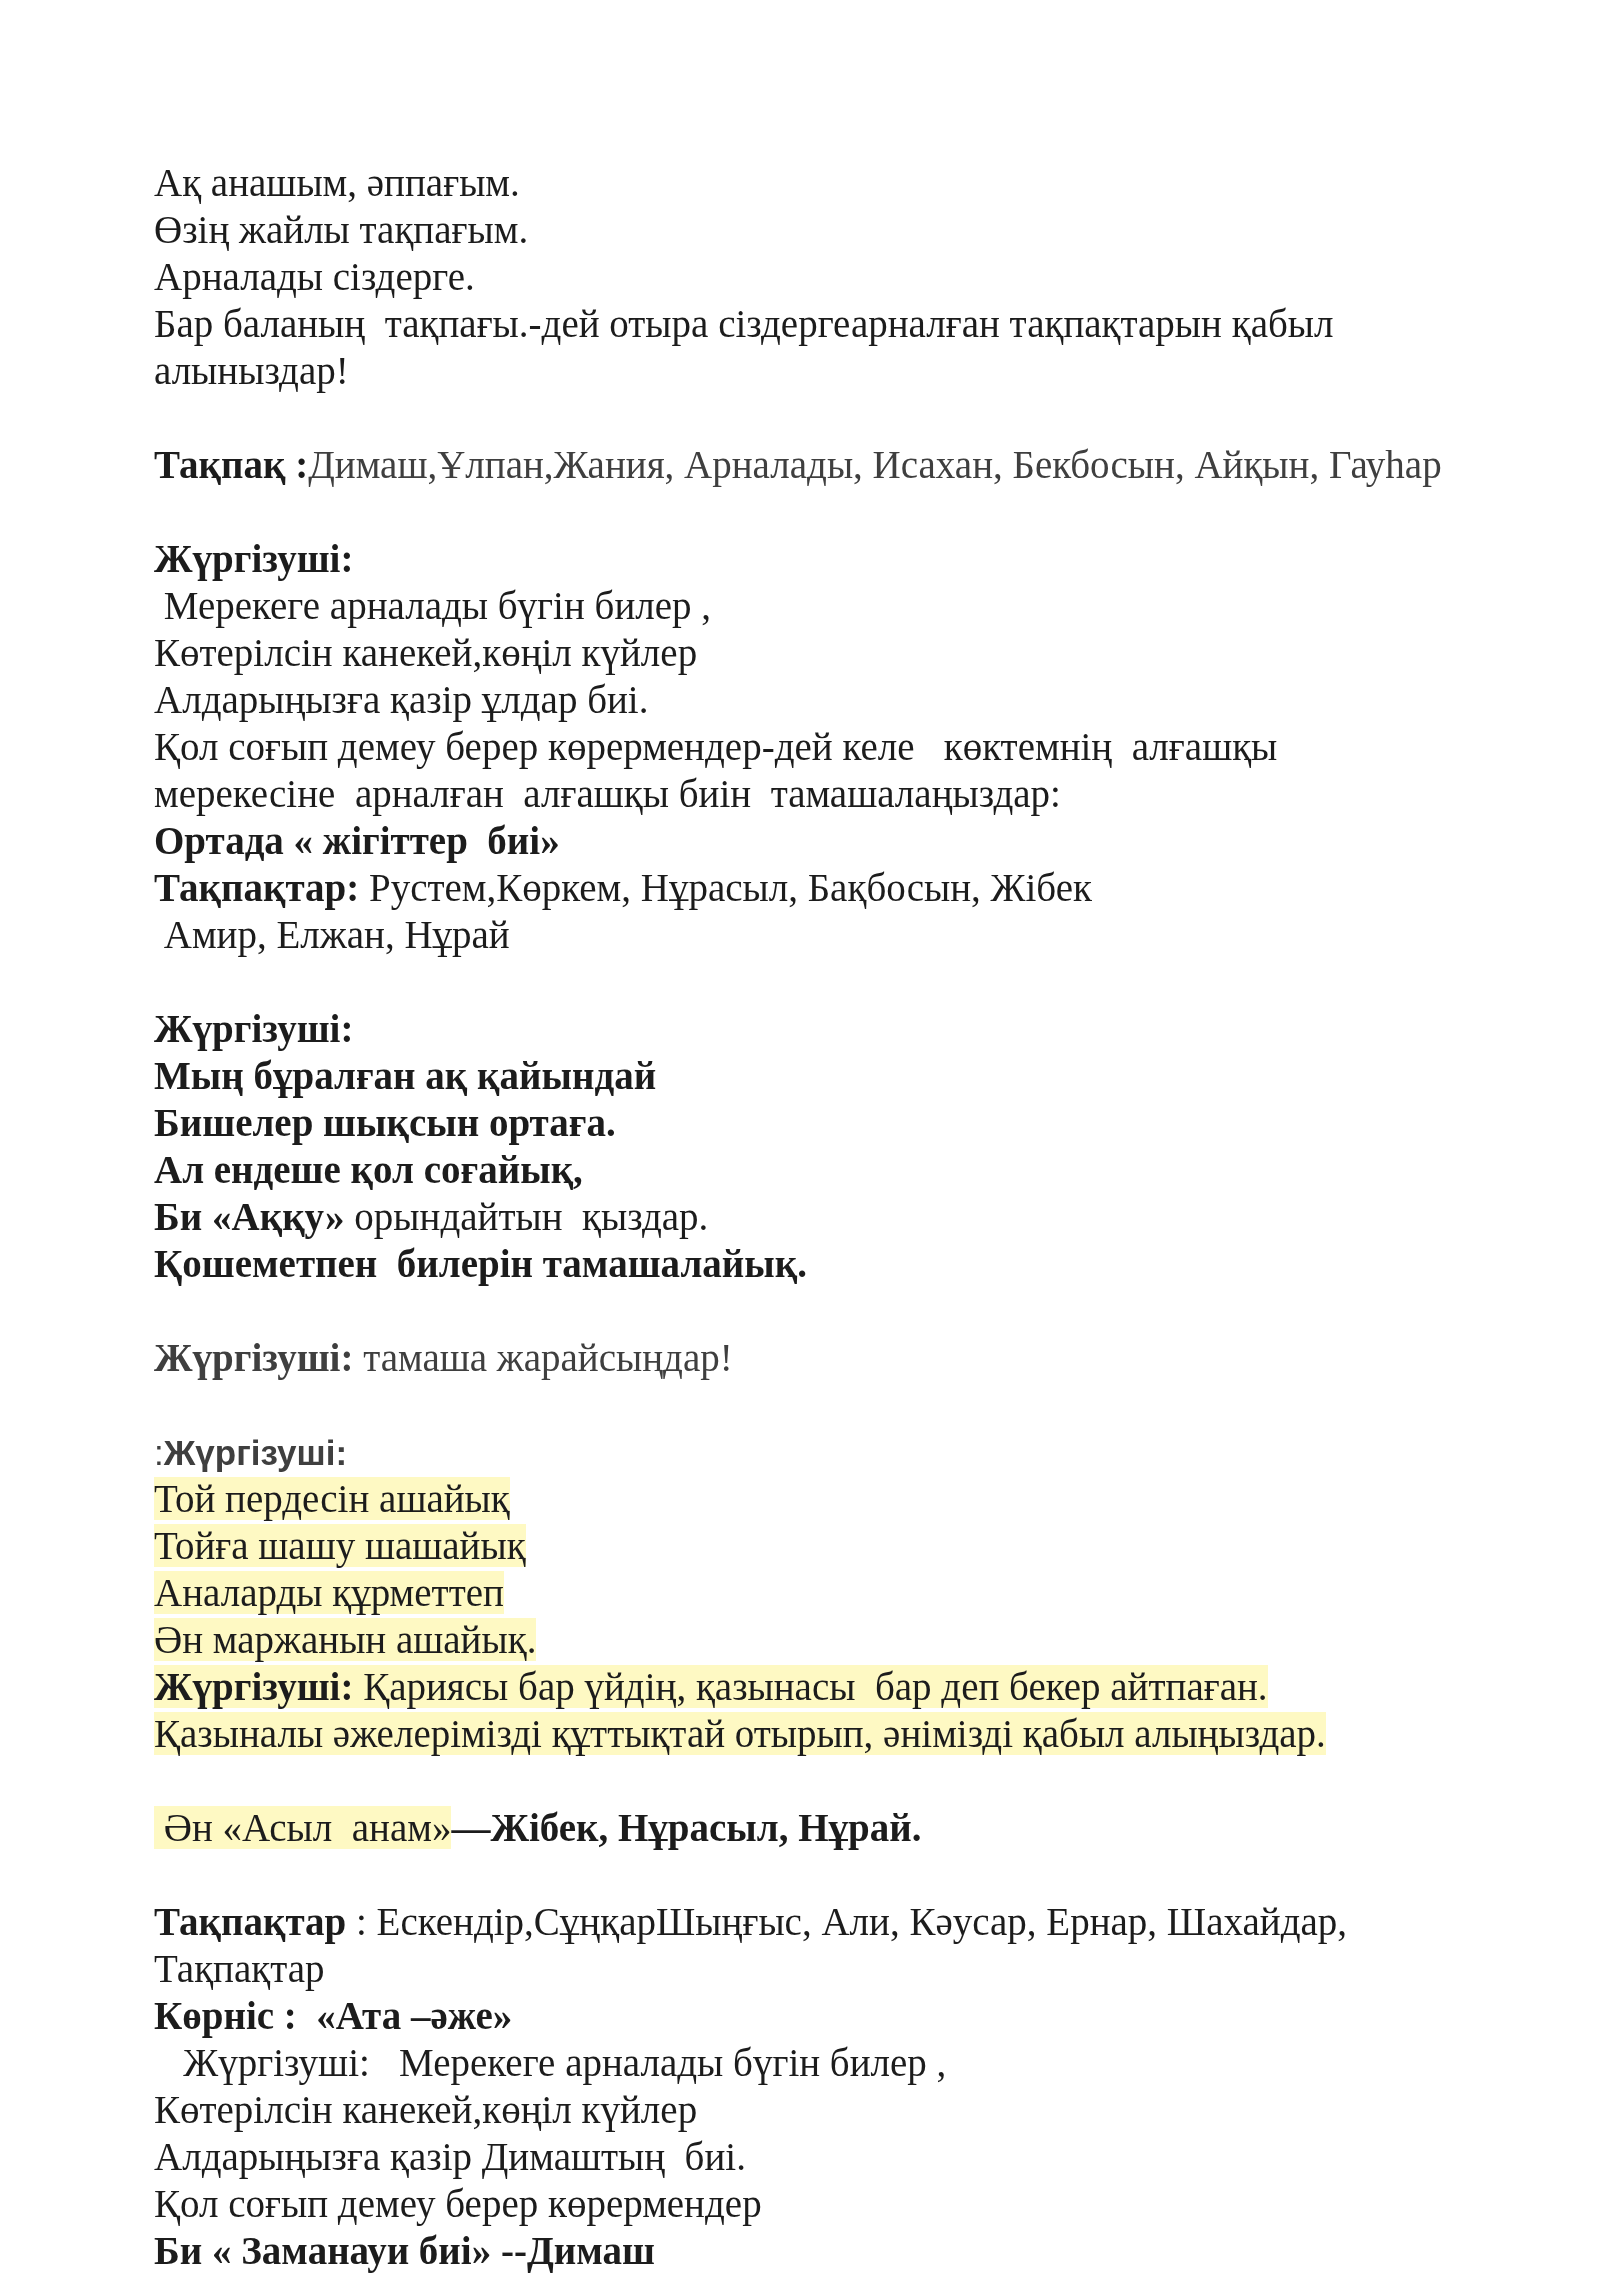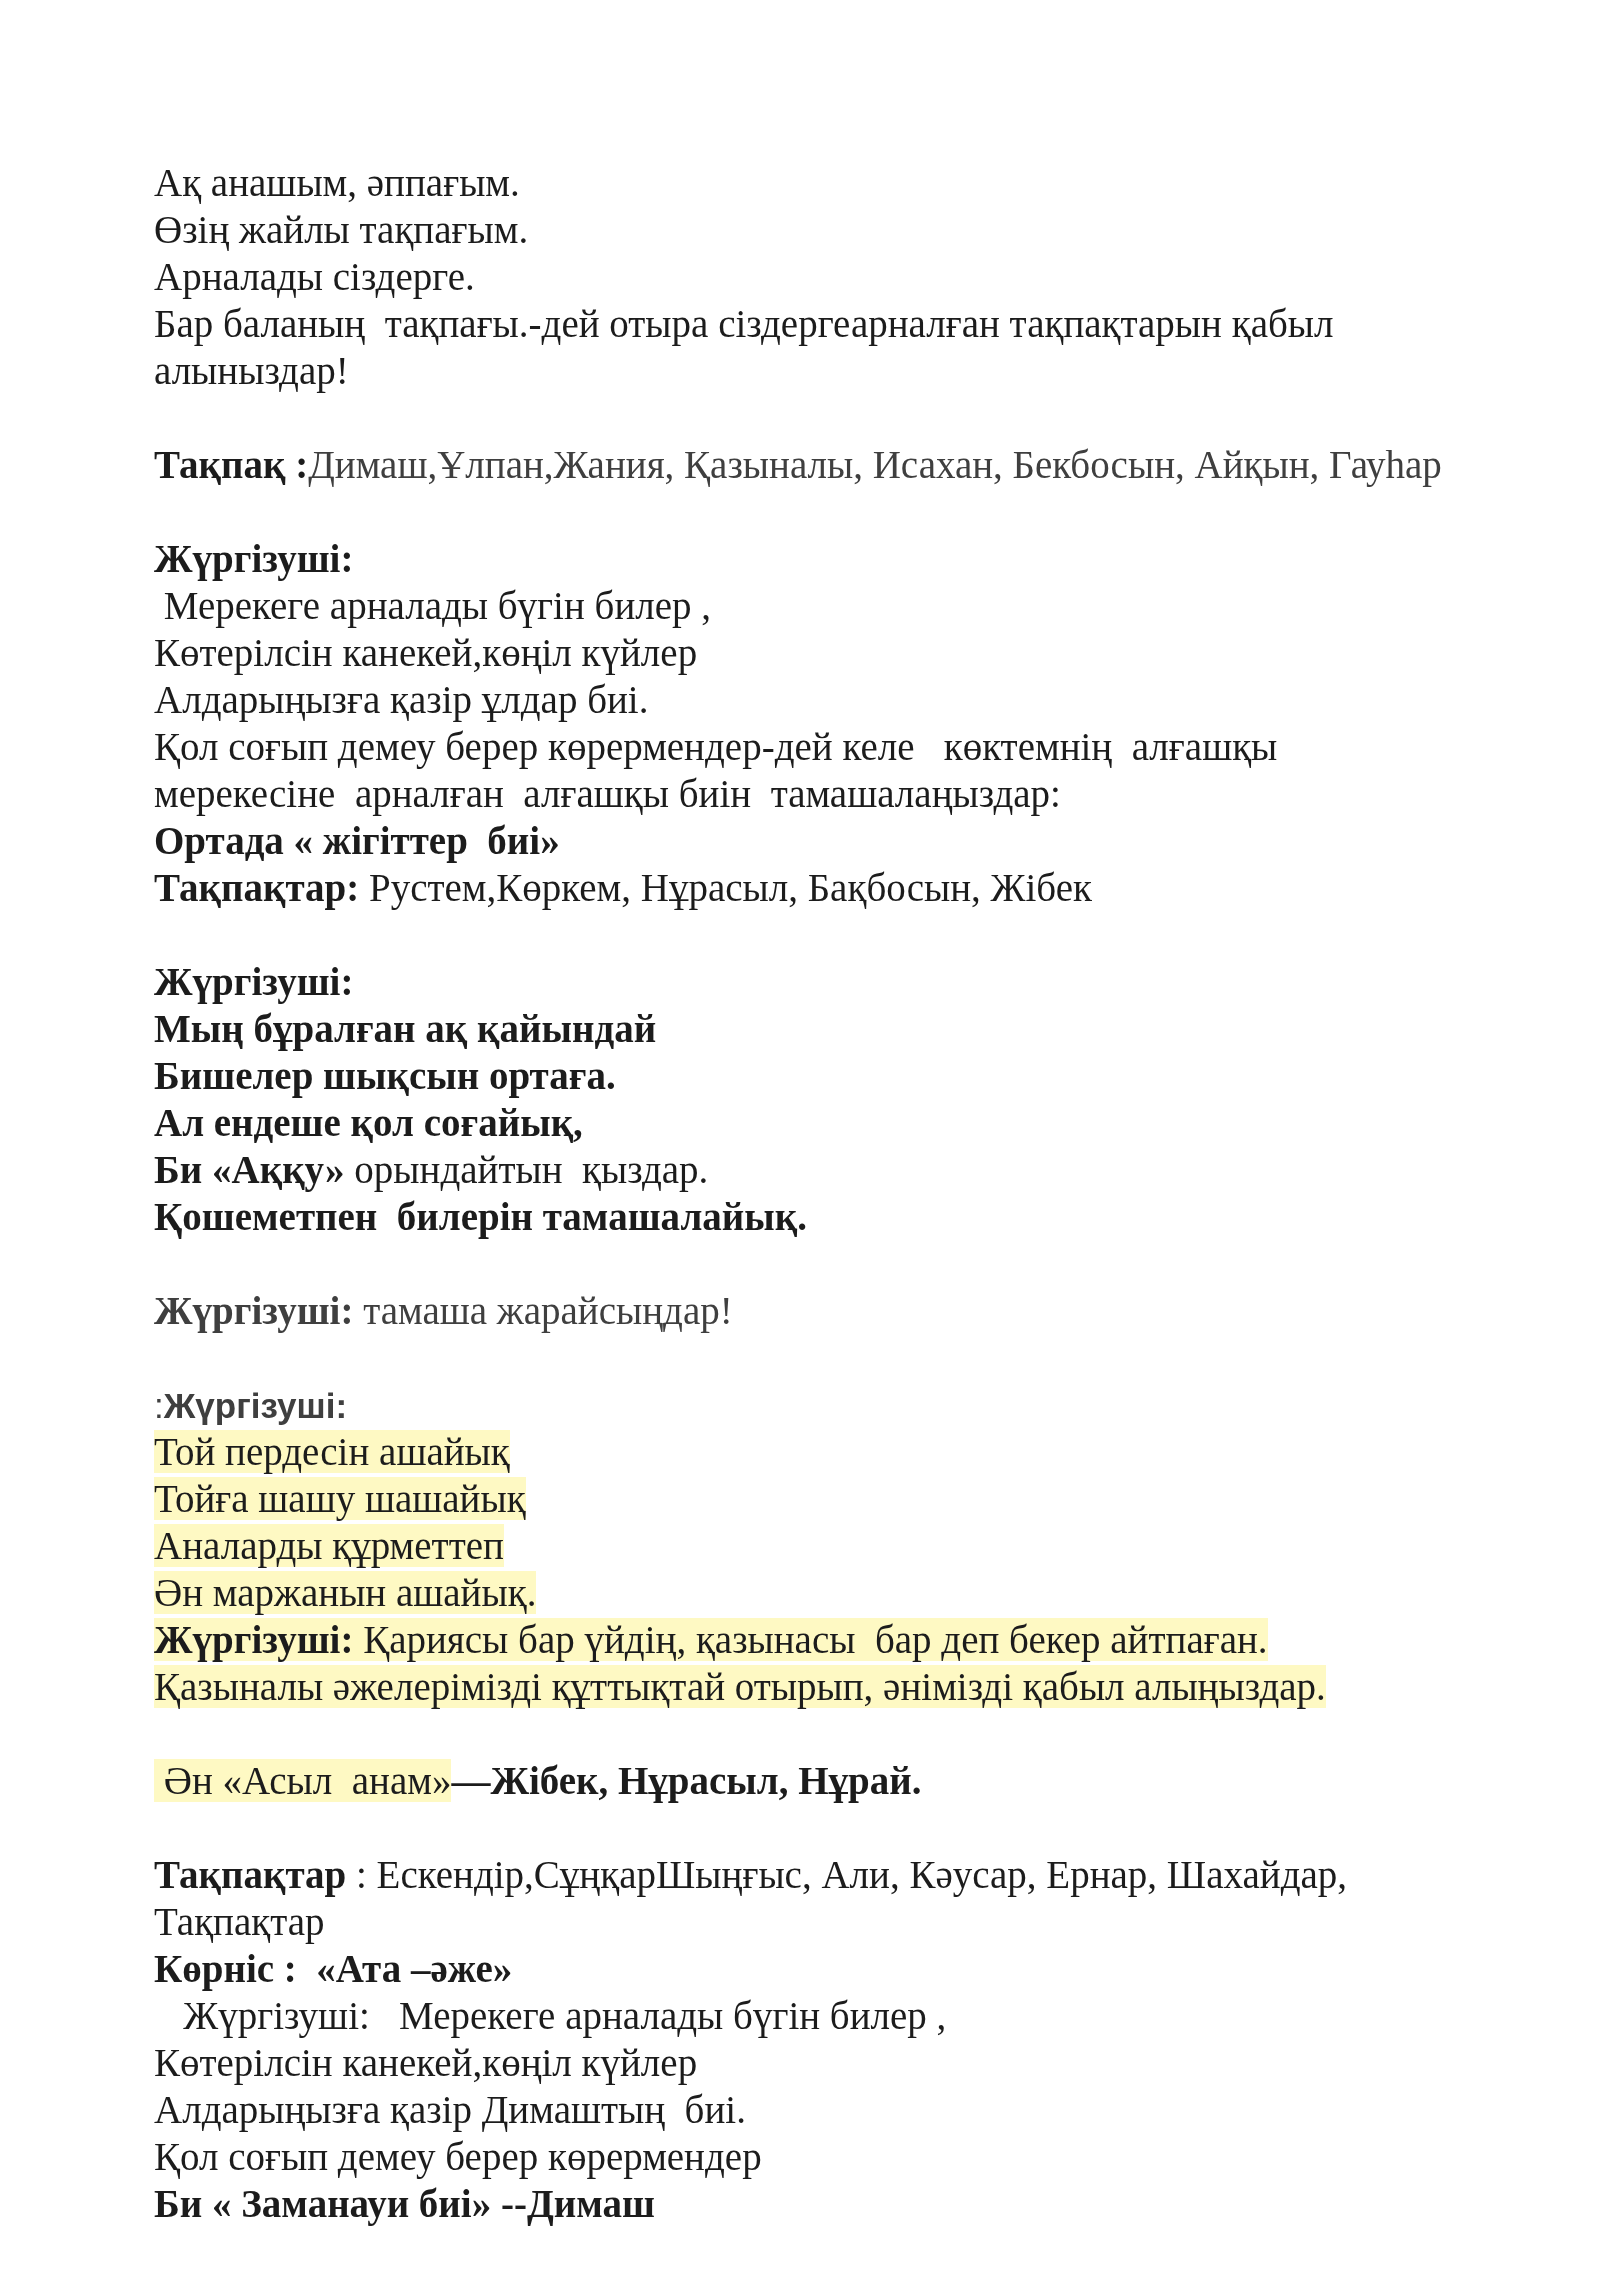--- a/index.html
+++ b/index.html
@@ -45,31 +45,32 @@
 
 <div class="page" id="doc-root" style="background: rgb(255, 255, 255);">
     <div class="paragraph">
       <div class="line"><span class="seg">Ақ анашым, әппағым.</span></div>
       <div class="line"><span class="seg">Өзің жайлы тақпағым.</span></div>
       <div class="line"><span class="seg">Арналады сіздерге.</span></div>
       <div class="line"><span class="seg">Бар баланың  тақпағы.-дей отыра сіздергеарналған тақпақтарын қабыл</span></div>
       <div class="line"><span class="seg">алыныздар!</span></div>
     </div>
     <div class="paragraph">
-      <div class="line"><span class="seg bold">Тақпақ :</span><span class="seg gray">Димаш,Ұлпан,Жания, Қазыналы, Исахан, Бекбосын, Айқын, Гауһар</span></div>
+      <div class="line"><span class="seg bold">Тақпақ :</span><span class="seg gray">Димаш,Ұлпан,Жания, Арналады, Исахан, Бекбосын, Айқын, Гауһар</span></div>
     </div>
     <div class="paragraph">
       <div class="line"><span class="seg bold">Жүргізуші:</span></div>
       <div class="line"><span class="seg"> Мерекеге арналады бүгін билер ,</span></div>
       <div class="line"><span class="seg">Көтерілсін канекей,көңіл күйлер</span></div>
       <div class="line"><span class="seg">Алдарыңызға қазір ұлдар биі.</span></div>
       <div class="line"><span class="seg">Қол соғып демеу берер көрермендер-дей келе   көктемнің  алғашқы</span></div>
       <div class="line"><span class="seg">мерекесіне  арналған  алғашқы биін  тамашалаңыздар:</span></div>
       <div class="line"><span class="seg bold">Ортада « жігіттер  биі»</span></div>
       <div class="line"><span class="seg bold">Тақпақтар:</span><span class="seg"> Рустем,Көркем, Нұрасыл, Бақбосын, Жібек</span></div>
+      <div class="line"><span class="seg"> Амир, Елжан, Нұрай</span></div>
     </div>
     <div class="paragraph">
       <div class="line"><span class="seg bold">Жүргізуші:</span></div>
       <div class="line"><span class="seg bold">Мың бұралған ақ қайындай</span></div>
       <div class="line"><span class="seg bold">Бишелер шықсын ортаға.</span></div>
       <div class="line"><span class="seg bold">Ал ендеше қол соғайық,</span></div>
       <div class="line"><span class="seg bold">Би «Аққу»</span><span class="seg"> орындайтын  қыздар.</span></div>
       <div class="line"><span class="seg bold">Қошеметпен  билерін тамашалайық.</span></div>
     </div>
     <div class="paragraph">

